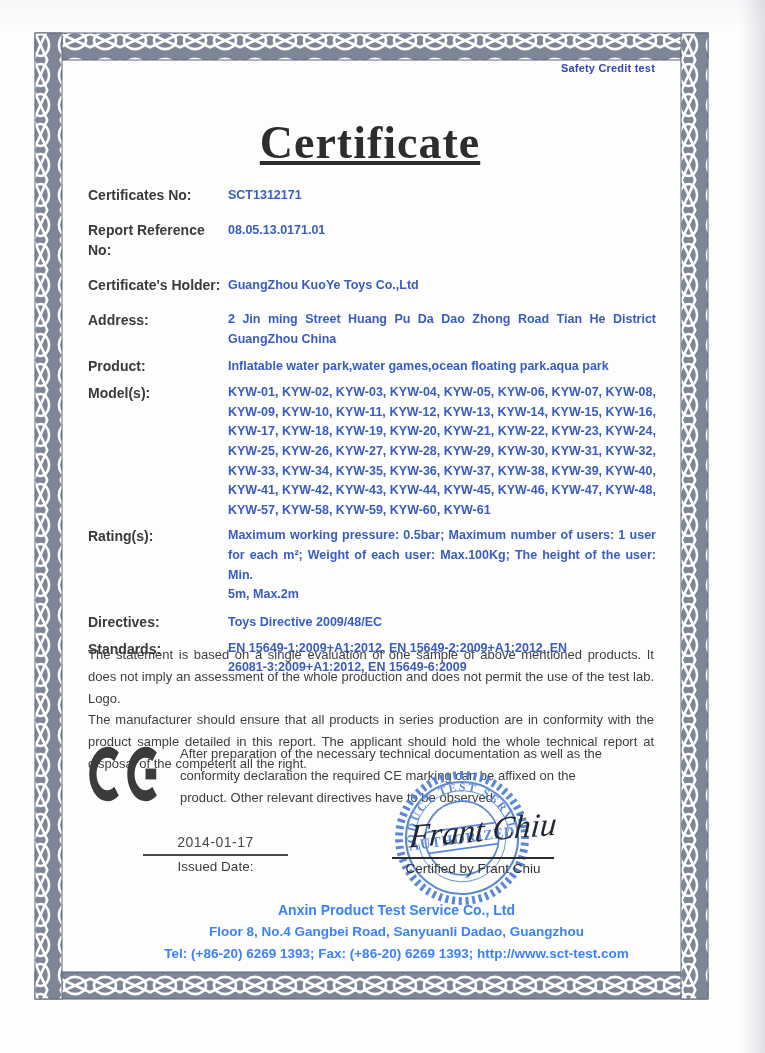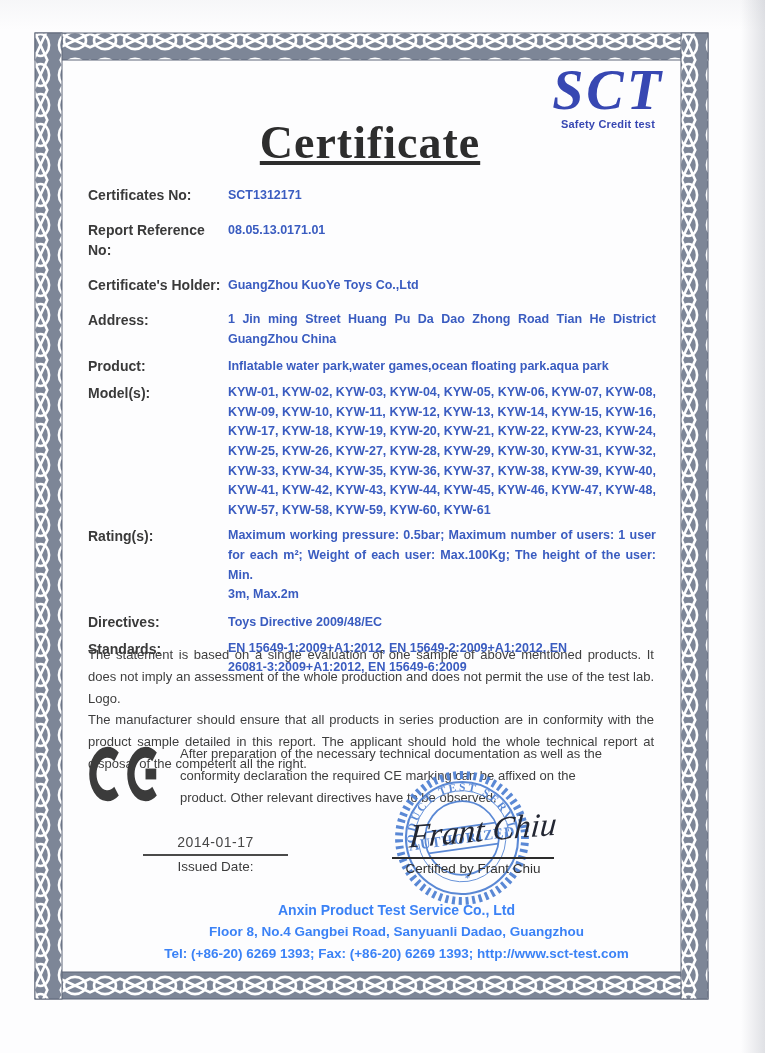--- a/index.html
+++ b/index.html
@@ -81,21 +81,20 @@
         <ellipse cx="13.5" cy="15" rx="8.6" ry="11" fill="none" stroke="#ffffff" stroke-width="2.6"></ellipse>
       </pattern>
     </defs>
     <rect x="35" y="33" width="673" height="27" fill="url(#knotH)" stroke="#5e6778" stroke-width="1"></rect>
     <rect x="35" y="972" width="673" height="27" fill="url(#knotH)" stroke="#5e6778" stroke-width="1"></rect>
     <rect x="35" y="33" width="27" height="966" fill="url(#knotV)" stroke="#5e6778" stroke-width="1"></rect>
     <rect x="681" y="33" width="27" height="966" fill="url(#knotV)" stroke="#5e6778" stroke-width="1"></rect>
   </svg>
 
   <div class="logo">
-    <div class="logo-text">SCT</div>
     <div class="logo-sub">Safety Credit test</div>
   </div>
 
   <h1 class="title">Certificate</h1>
 
   <div class="fields">
     <div class="frow">
       <div class="label">Certificates No:</div>
       <div class="vcol">SCT1312171</div>
     </div>
@@ -106,21 +105,21 @@
     </div>
     <div class="gap14"></div>
     <div class="frow">
       <div class="label">Certificate's Holder:</div>
       <div class="vcol">GuangZhou KuoYe Toys Co.,Ltd</div>
     </div>
     <div class="gap14"></div>
     <div class="frow">
       <div class="label">Address:</div>
       <div class="vcol">
-        <div class="vline just">1 Jin ming Street Huang Pu Da Dao Zhong Road Tian He District</div>
+        <div class="vline just">2 Jin ming Street Huang Pu Da Dao Zhong Road Tian He District</div>
         <div class="vline">GuangZhou China</div>
       </div>
     </div>
     <div class="gap8"></div>
     <div class="frow">
       <div class="label">Product:</div>
       <div class="vcol">Inflatable water park,water games,ocean floating park.aqua park</div>
     </div>
     <div class="gap8"></div>
     <div class="frow">
@@ -134,21 +133,21 @@
         <div class="vline just">KYW-41, KYW-42, KYW-43, KYW-44, KYW-45, KYW-46, KYW-47, KYW-48,</div>
         <div class="vline">KYW-57, KYW-58, KYW-59, KYW-60, KYW-61</div>
       </div>
     </div>
     <div class="gap6"></div>
     <div class="frow">
       <div class="label">Rating(s):</div>
       <div class="vcol">
         <div class="vline just">Maximum working pressure: 0.5bar; Maximum number of users: 1 user</div>
         <div class="vline just">for each m²; Weight of each user: Max.100Kg; The height of the user: Min.</div>
-        <div class="vline">3m, Max.2m</div>
+        <div class="vline">5m, Max.2m</div>
       </div>
     </div>
     <div class="gap8"></div>
     <div class="frow">
       <div class="label">Directives:</div>
       <div class="vcol">Toys Directive 2009/48/EC</div>
     </div>
     <div class="gap8"></div>
     <div class="frow">
       <div class="label">Standards:</div>

